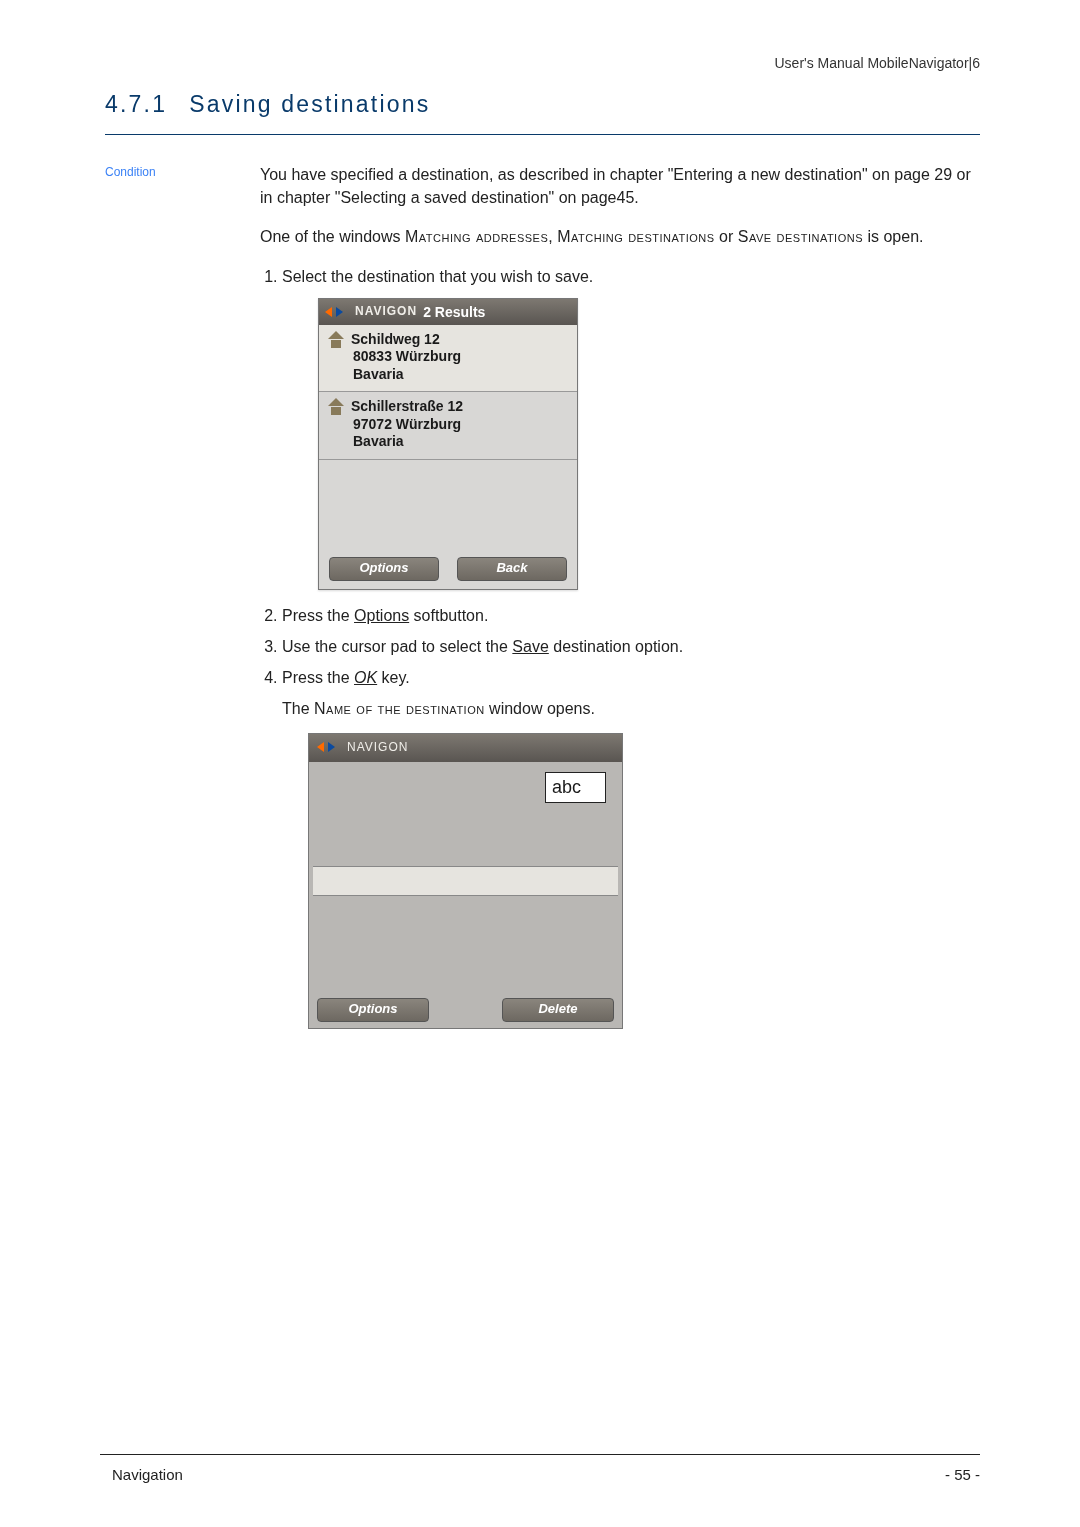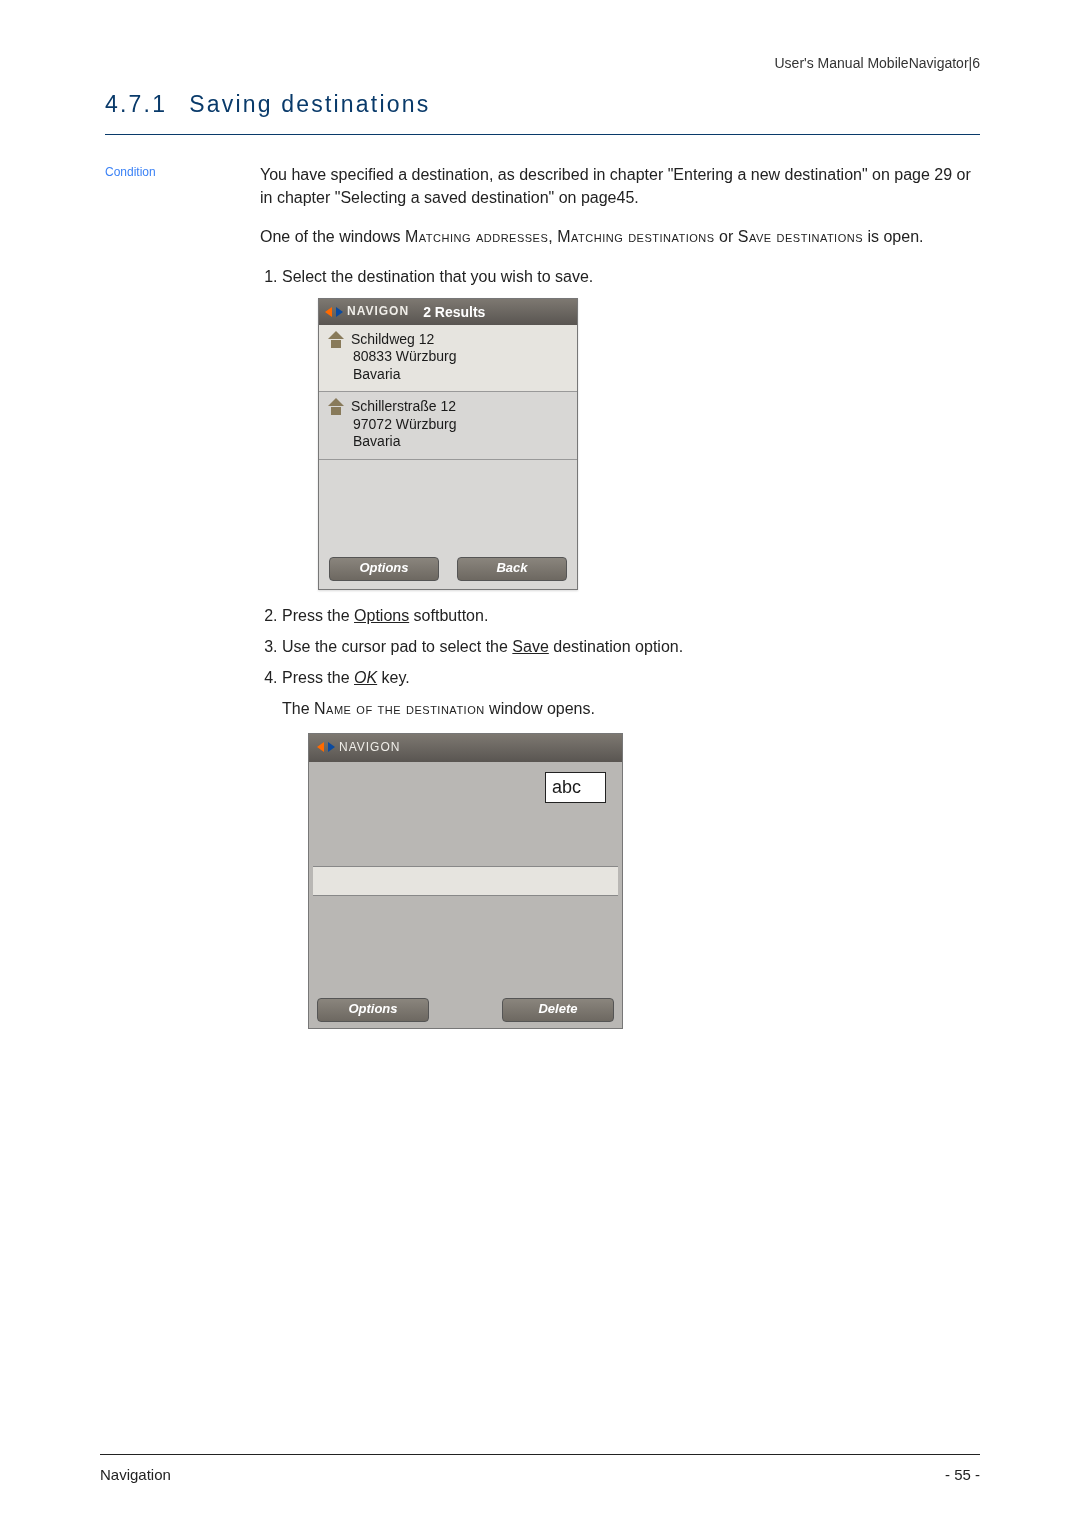--- a/index.html
+++ b/index.html
@@ -79,46 +79,46 @@
     display: flex;
     align-items: center;
     padding: 0 6px;
     color: #ffffff;
     font-size: 14px;
     font-weight: bold;
   }
   .nav-logo {
     display: inline-flex;
     align-items: center;
-    gap: 4px;
+    gap: 12px;
     margin-right: 6px;
   }
   .nav-tri {
     position: relative;
     width: 18px; height: 14px;
   }
   .nav-tri::before,.nav-tri::after{
     content:"";position:absolute;top:2px;width:0;height:0;
     border-top:5px solid transparent;border-bottom:5px solid transparent;
   }
   .nav-tri::before{left:0;border-right:7px solid #ff6a00;}
   .nav-tri::after{right:0;border-left:7px solid #0a4aa0;}
   .brand-text {
     letter-spacing: 1px;
     font-size: 12px;
     color: #f0eee9;
   }
-  .tcount { margin-left: 8px; color:#fff; }
+  .tcount { margin-left: 0; color:#fff; }
 
   .result-item {
     border-bottom: 1px solid #999;
     padding: 6px 8px 8px 8px;
     font-size: 14px;
     color: #1a1a1a;
-    font-weight: normal;
+    font-weight: bold;
     line-height: 1.25;
     background:#d8d7d5;
   }
   .result-item.sel { background:#e6e4df; }
   .r-first { display:flex; align-items:center; gap:6px; }
   .r-sub { padding-left: 26px; }
   .house-icon {
     width: 18px; height: 16px; position: relative; flex:0 0 18px;
     background: radial-gradient(circle at 50% 65%, #887a5a 40%, transparent 42%),
                 linear-gradient(#887a5a,#887a5a);
@@ -185,21 +185,21 @@
     display:flex; justify-content:space-between;
     padding:4px 8px 6px 8px; background:#b9b7b4;
   }
   .d2-buttons .soft-btn { flex:0 0 110px; }
 
   .footer-rule {
     position:absolute; left:100px; right:100px; bottom:72px;
     border-top:1px solid #222;
   }
   .footer {
-    position:absolute; left:100px; right:100px; bottom:44px;
+    position:absolute; left:112px; right:100px; bottom:44px;
     display:flex; justify-content:space-between;
     font-size:15px; color:#222;
   }
 </style>
 </head>
 <body>
 
 <div class="page">
 
   <div class="header-right">User's Manual MobileNavigator|6</div>

